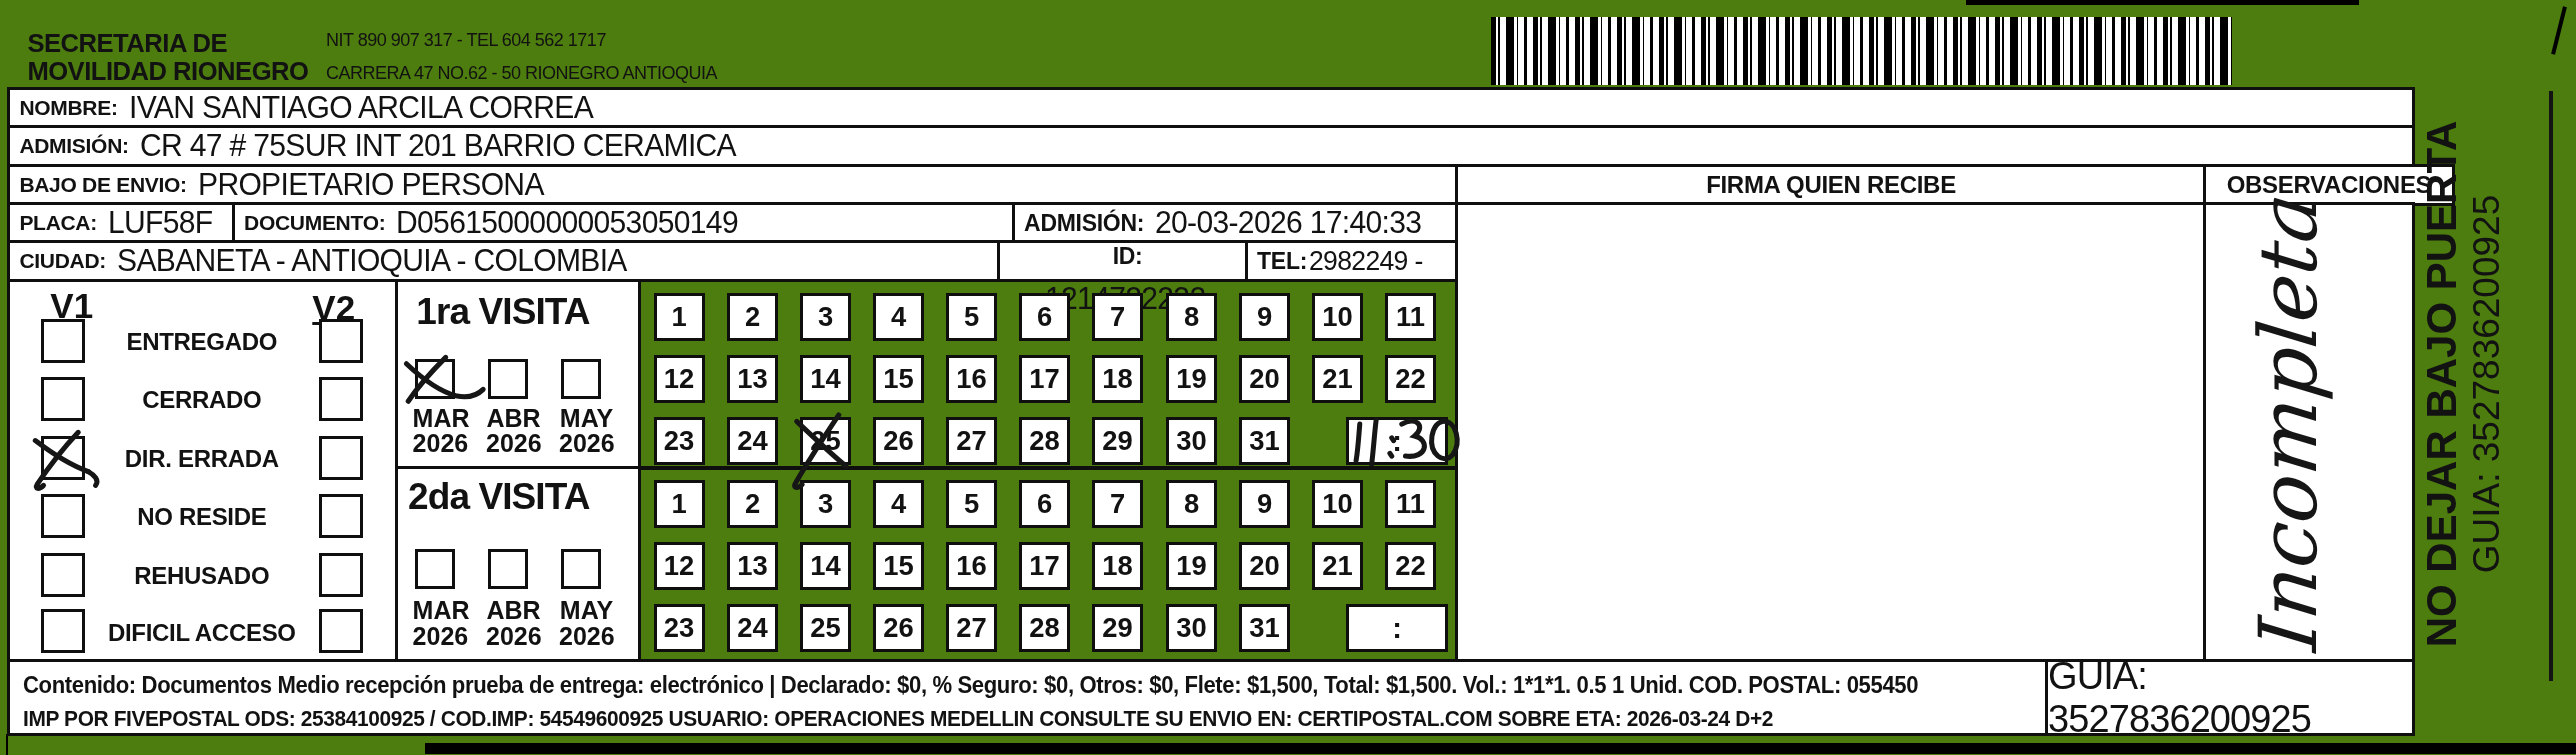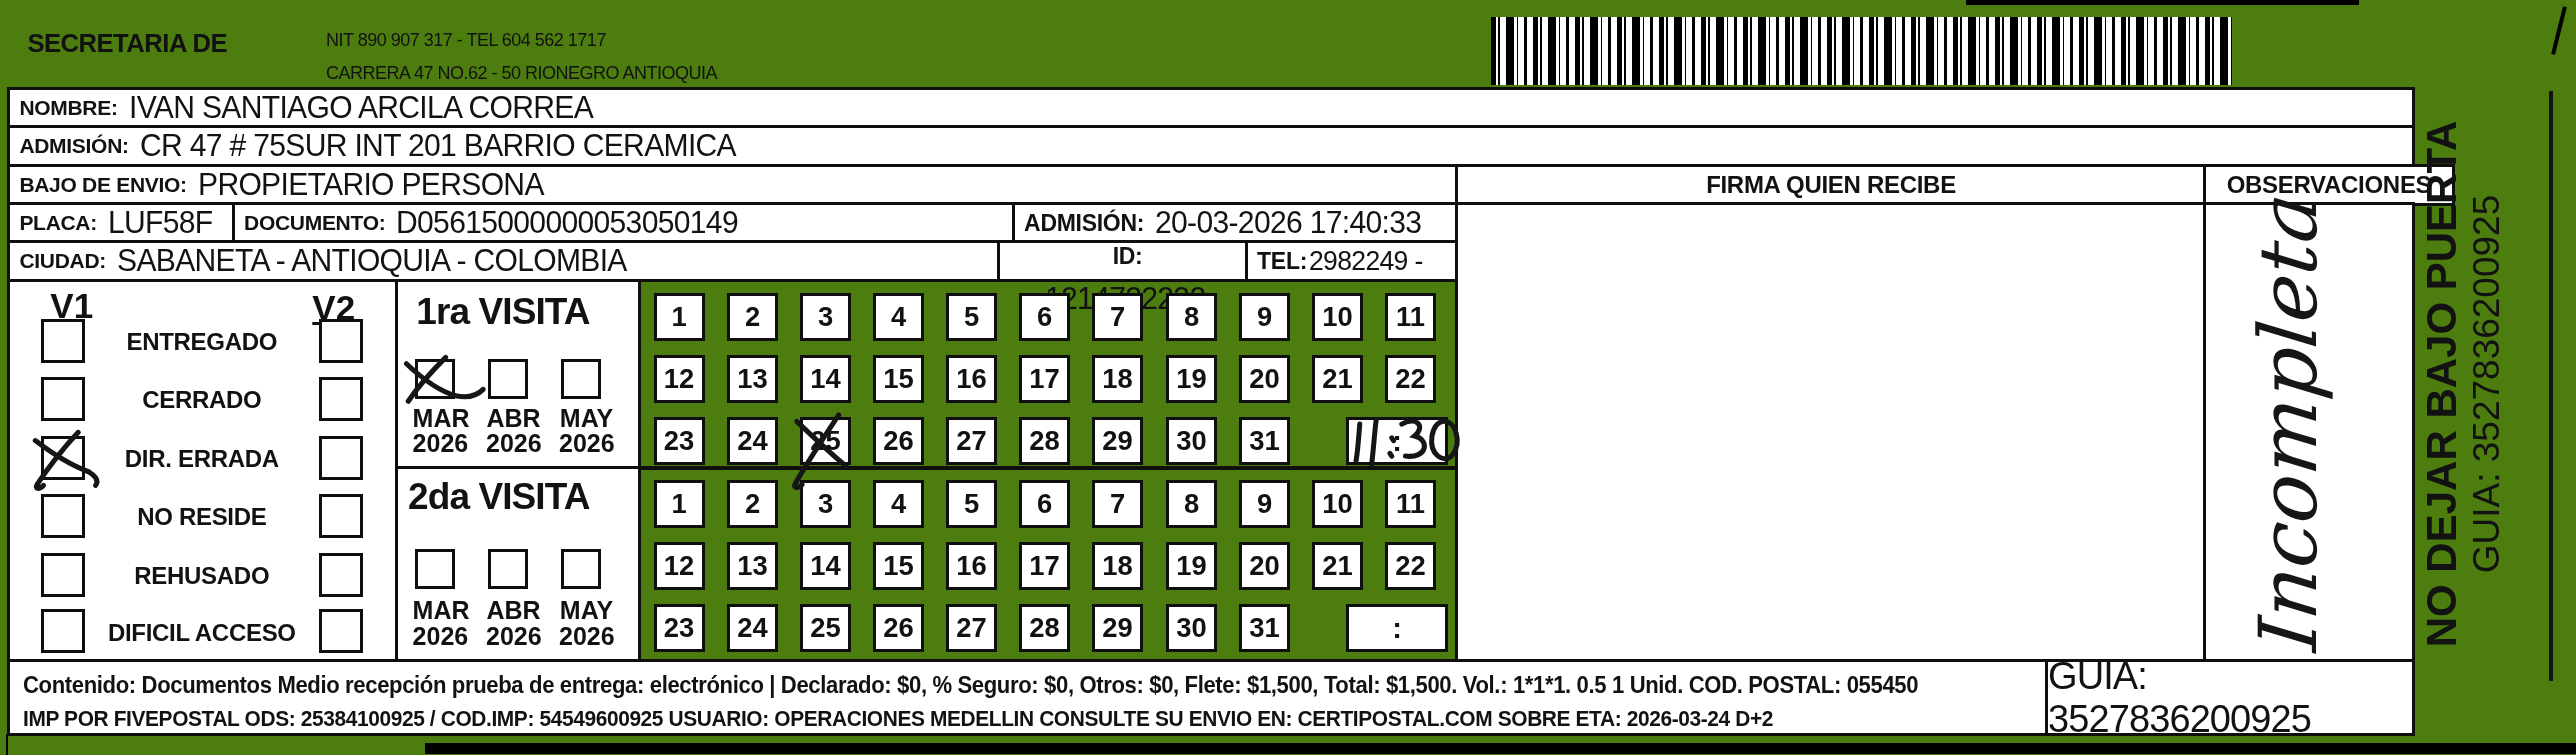--- a/index.html
+++ b/index.html
@@ -46,20 +46,21 @@
 <div class="page">
 
   <div class="abs" style="left:1966px;top:0;width:393px;height:4.6px;background:#000;"></div>
   <div class="abs" style="left:2557px;top:5.5px;width:3.7px;height:49px;background:#000;transform:rotate(14deg);"></div>
   <div class="abs" style="left:425px;top:743px;width:2151px;height:11px;background:#000;"></div>
   <div class="abs" style="left:5.5px;top:734px;width:2.7px;height:21px;background:#000;"></div>
   <div class="abs" style="left:2549px;top:91px;width:3.7px;height:590px;background:#141414;"></div>
 
   <div class="abs" style="left:27.4px;top:29px;">
     <div class="hdr-org">SECRETARIA  DE</div>
+    <div class="hdr-org">MOVILIDAD RIONEGRO</div>
   </div>
   <div class="abs" style="left:326px;top:24px;">
     <div class="hdr-nit">NIT 890 907 317 - TEL 604 562 1717</div>
     <div class="hdr-nit">CARRERA 47 NO.62 - 50 RIONEGRO ANTIOQUIA</div>
   </div>
 
 
 
   <div class="barcode"></div>
 

